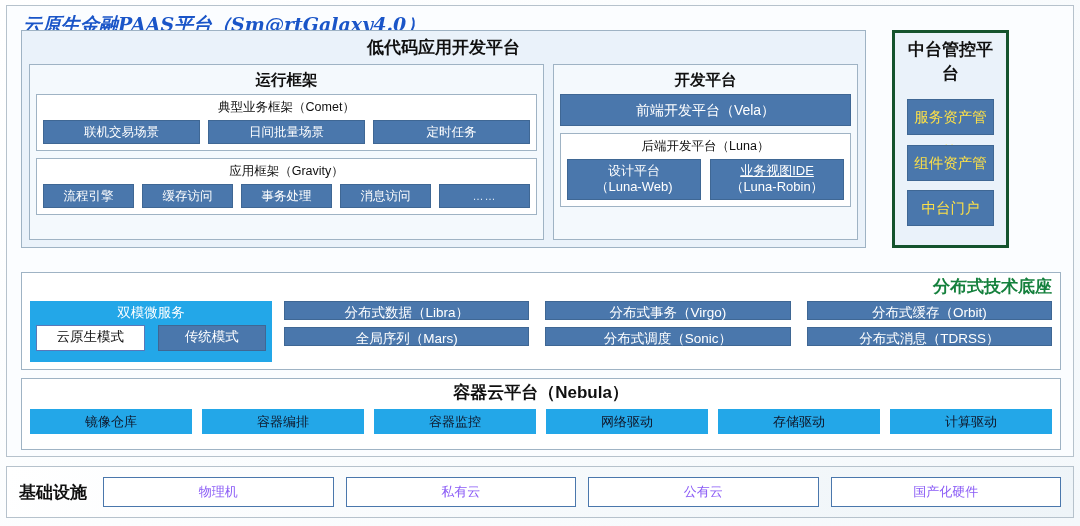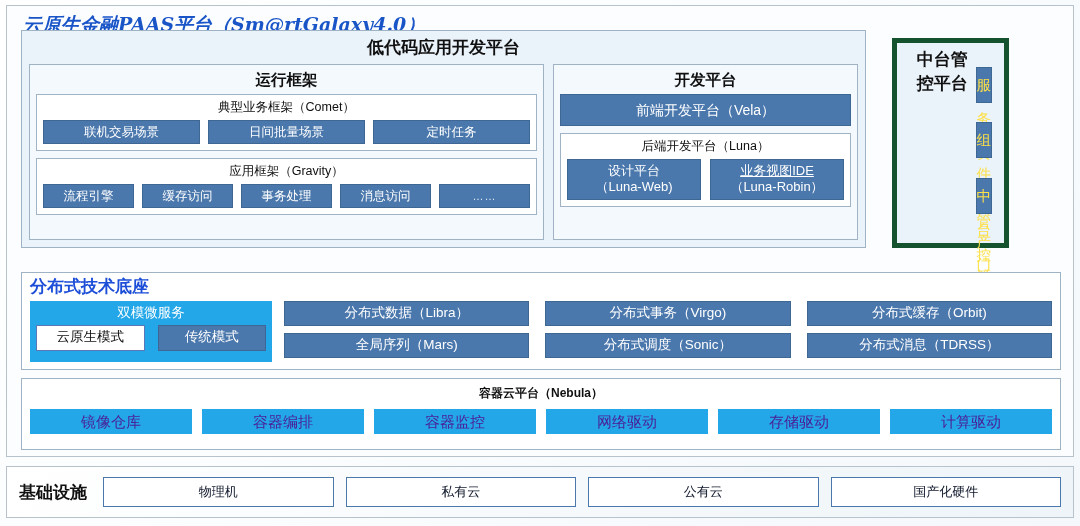--- a/index.html
+++ b/index.html
@@ -111,42 +111,42 @@
     padding:3px 2px 4px 2px;
     line-height:16px;
   }
   .luna-chip .l1{display:block;}
   .luna-chip .l1.u{text-decoration:underline;}
   .luna-chip .l2{display:block;}
 
   
   .midctl{
     flex:1;
-    border:5px solid #14532d;
+    border:3px solid #14532d;
     background:#eaf2fa;
     box-sizing:border-box;
     padding:4px 12px 10px 12px;
-    display:flex;flex-direction:row;margin-top:8px;
+    display:flex;flex-direction:column;
   }
   .midctl-list{flex:1;display:flex;flex-direction:column;justify-content:space-evenly;}
   .mid-chip{
     background:#4a77ac;border:1px solid #3f6794;color:#fde047;
     font-size:14.5px;text-align:center;line-height:34px;height:36px;
     box-sizing:border-box;
   }
 
   
   .row2{
     position:absolute;left:14px;top:266px;width:1040px;height:98px;
     border:1px solid #9fb3c4;background:#ffffff;box-sizing:border-box;
     padding:2px 8px 7px 8px;
     display:flex;flex-direction:column;
   }
   .row2-title{
-    text-align:left;font-weight:bold;font-size:17px;color:#1d4ed8;
+    text-align:right;font-weight:bold;font-size:17px;color:#15803d;
     line-height:23px;margin:0 0 3px 0;
   }
   .row2-body{display:flex;gap:12px;flex:1;}
   .dualmode{
     flex:0 0 242px;
     background:#23a7e8;
     box-sizing:border-box;
     padding:2px 6px 6px 6px;
     display:flex;flex-direction:column;
   }
@@ -159,59 +159,59 @@
     flex:1;text-align:center;font-size:13.5px;
     line-height:22px;height:26px;box-sizing:border-box;
   }
   .mode-chip.cloud{background:#ffffff;border:1px solid #5b77b8;color:#101010;}
   .mode-chip.legacy{background:#4a77ac;border:1px solid #3f6794;color:#ffffff;}
 
   .tech-cols{flex:1;display:flex;gap:16px;}
   .tech-col{flex:1;display:flex;flex-direction:column;gap:7px;}
   .tech-chip{
     background:#4a77ac;border:1px solid #3f6794;color:#fff;
-    font-size:13.5px;text-align:center;line-height:22px;height:25px;
+    font-size:13.5px;text-align:center;line-height:22px;height:19px;
     box-sizing:border-box;
   }
 
   
   .row3{
     position:absolute;left:14px;top:372px;width:1040px;height:72px;
     border:1px solid #9fb3c4;background:#ffffff;box-sizing:border-box;
     padding:2px 8px 7px 8px;
     display:flex;flex-direction:column;
   }
   .row3-title{
-    text-align:center;font-weight:bold;font-size:12px;color:#101010;
+    text-align:center;font-weight:bold;font-size:17px;color:#101010;
     line-height:24px;margin:0 0 4px 0;
   }
   .row3-row{display:flex;gap:10px;}
   .cyan-chip{
-    flex:1;background:#23a7e8;color:#4c1d95;
-    font-size:15px;text-align:center;line-height:25px;height:25px;
+    flex:1;background:#23a7e8;color:#0f172a;
+    font-size:13px;text-align:center;line-height:25px;height:25px;
     box-sizing:border-box;
   }
 
   
   .infra{
     position:absolute;left:6px;top:466px;width:1068px;height:52px;
     border:1px solid #b6c2cc;
     background:linear-gradient(115deg,#ffffff 0%,#f7fafc 45%,#eef4f8 100%);
     box-sizing:border-box;
     display:flex;align-items:center;
     padding:0 12px;gap:12px;
   }
   .infra-label{
     font-weight:bold;font-size:17px;color:#101010;white-space:nowrap;
     flex:0 0 auto;padding-right:4px;
   }
   .infra-items{flex:1;display:flex;gap:12px;}
   .infra-chip{
     flex:1;background:#ffffff;border:1px solid #4a77ac;
-    color:#0f172a;font-size:13px;text-align:center;
+    color:#8b5cf6;font-size:13px;text-align:center;
     line-height:28px;height:30px;box-sizing:border-box;
   }
 </style>
 </head>
 <body>
 
 <div class="page">
 
   <div class="main-frame">
 

